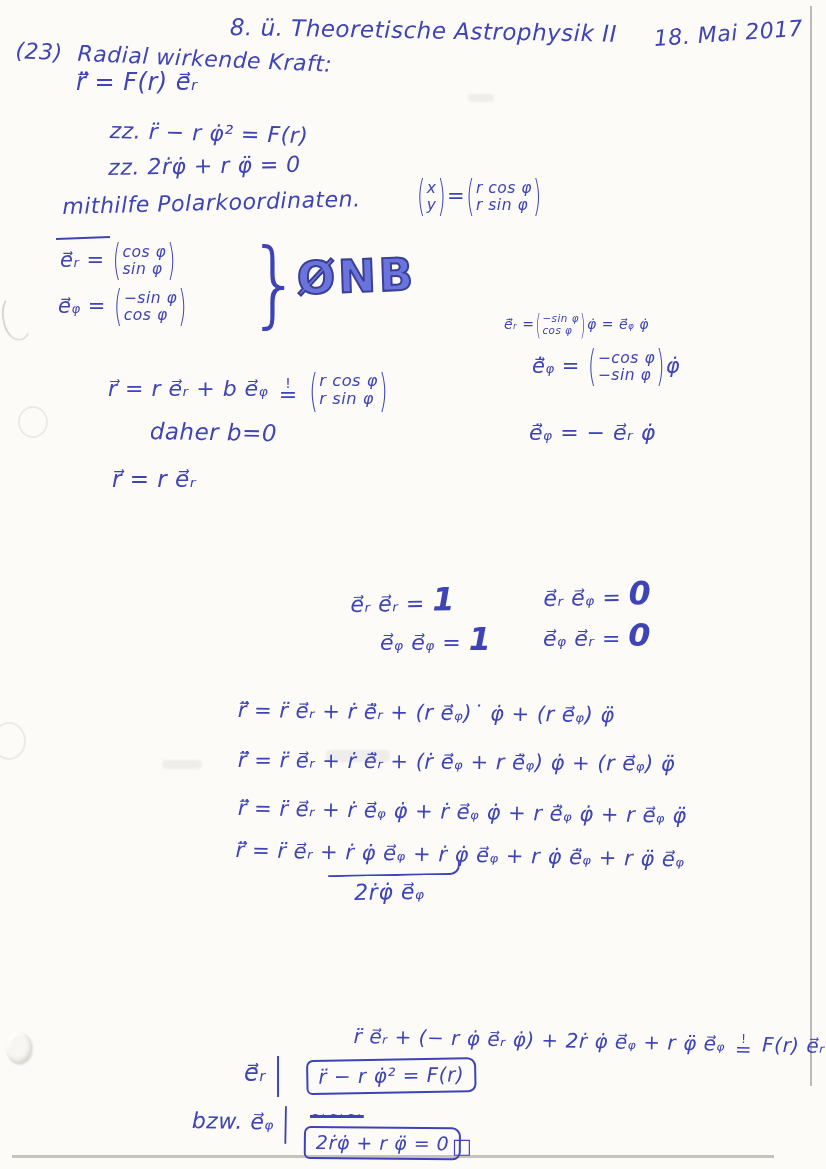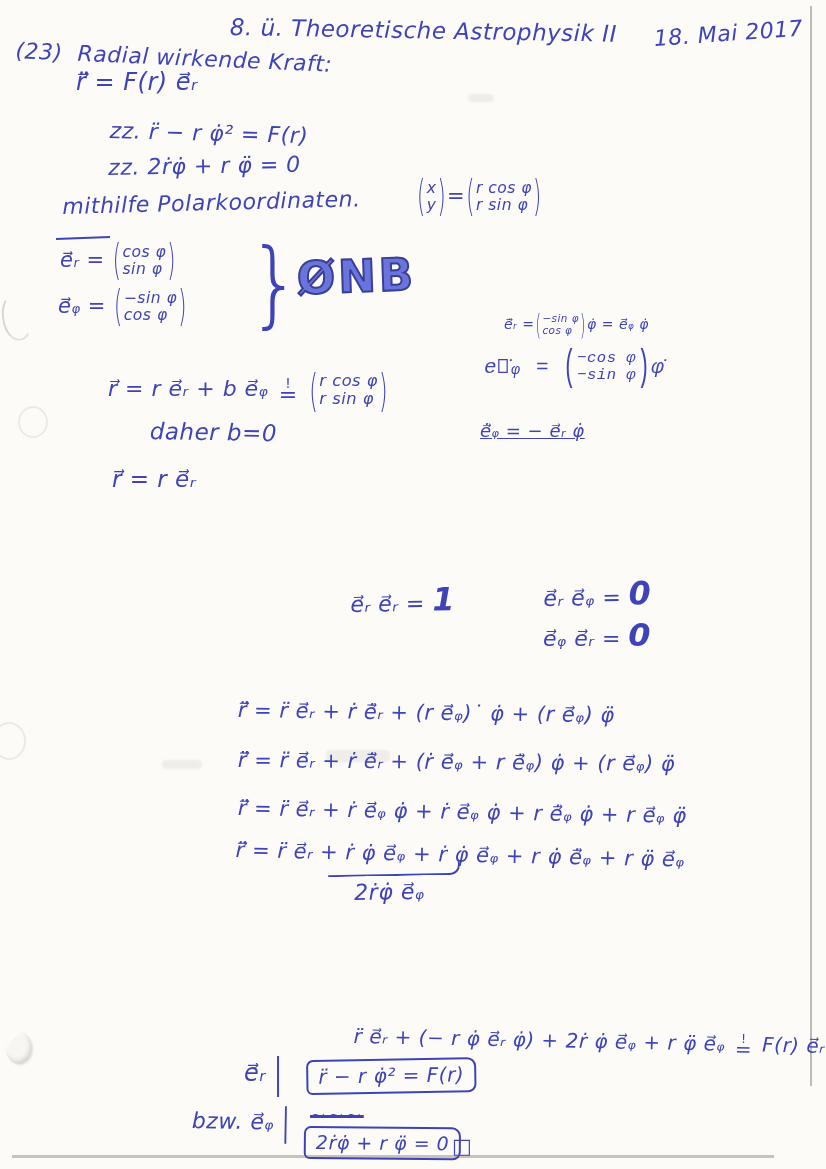--- a/index.html
+++ b/index.html
@@ -103,44 +103,47 @@
     <span>e⃗ᵩ =</span> <span class="par">(</span><span class="col">−sin φ
 cos φ</span><span class="par">)</span>
   </div>
   <div class="bigbrace" style="left:248px;top:236px;">}</div>
   <div class="onb" style="left:296px;top:252px;font-size:45px;">ØNB</div>
 
   <div class="ln" style="left:504px;top:270px;font-size:14px;margin-top:43px;">
     <span>e⃗̇ᵣ =</span><span class="par">(</span><span class="col">−sin φ
 cos φ</span><span class="par">)</span><span>φ̇ = e⃗ᵩ φ̇</span>
   </div>
-  <div class="ln" style="left:484px;top:350px;font-size:21px;font-family:Liberation Mono, monospace;">
+  <div class="ln" style="left:532px;top:350px;font-size:21px;">
     <span>e⃗̇ᵩ =</span> <span class="par">(</span><span class="col">−cos φ
 −sin φ</span><span class="par">)</span><span>φ̇</span>
   </div>
-  <div class="ln" style="left:480px;top:420px;font-size:18px;text-decoration:underline;">e⃗̇ᵩ = − e⃗ᵣ φ̇</div>
+  <div class="ln" style="left:529px;top:420px;font-size:22px;">e⃗̇ᵩ = − e⃗ᵣ φ̇</div>
 
   <div class="ln" style="left:108px;top:372px;font-size:22px;">
     <span>r⃗ = r e⃗ᵣ + b e⃗ᵩ</span>
     <span class="stackeq">
         <span class="se-top">!</span>
         <span class="se-bot">=</span>
       </span>
     <span class="par">(</span><span class="col">r cos φ
 r sin φ</span><span class="par">)</span>
   </div>
   <div class="ln" style="left:150px;top:418px;font-size:23px;transform:rotate(1deg);">daher  b=0</div>
 
   <div class="ln" style="left:112px;top:466px;font-size:23px;">r⃗ = r e⃗ᵣ</div>
 
   <div class="ln" style="left:350px;top:582px;font-size:22px;transform:rotate(-1deg);">
     <span>e⃗ᵣ e⃗ᵣ  =</span> <span class="bigval">1</span>
   </div>
   <div class="ln" style="left:543px;top:576px;font-size:22px;transform:rotate(-1deg);">
     <span>e⃗ᵣ e⃗ᵩ  =</span> <span class="bigval">0</span>
+  </div>
+  <div class="ln" style="left:380px;top:620px;font-size:22px;">
+    <span>e⃗ᵩ e⃗ᵩ  =</span> <span class="bigval">1</span>
   </div>
   <div class="ln" style="left:543px;top:616px;font-size:22px;">
     <span>e⃗ᵩ e⃗ᵣ  =</span> <span class="bigval">0</span>
   </div>
 
   <div class="ln" style="left:238px;top:698px;font-size:21px;transform:rotate(0.8deg);">r̈⃗ = r̈ e⃗ᵣ + ṙ e⃗̇ᵣ + (r e⃗ᵩ)˙ φ̇ + (r e⃗ᵩ) φ̈</div>
   <div class="ln" style="left:238px;top:748px;font-size:21px;transform:rotate(0.5deg);">r̈⃗ = r̈ e⃗ᵣ + ṙ e⃗̇ᵣ + (ṙ e⃗ᵩ + r e⃗̇ᵩ) φ̇ + (r e⃗ᵩ) φ̈</div>
   <div class="ln" style="left:238px;top:796px;font-size:21px;transform:rotate(1deg);">r̈⃗ = r̈ e⃗ᵣ + ṙ e⃗ᵩ φ̇ + ṙ e⃗ᵩ φ̇ + r e⃗̇ᵩ φ̇ + r e⃗ᵩ φ̈</div>
   <div class="ln" style="left:236px;top:838px;font-size:21px;transform:rotate(1.2deg);">r̈⃗ = r̈ e⃗ᵣ + ṙ φ̇ e⃗ᵩ + ṙ φ̇ e⃗ᵩ + r φ̇ e⃗̇ᵩ + r φ̈ e⃗ᵩ</div>
   <div class="ubrace" style="left:328px;top:862px;width:130px;height:12px;"></div>

